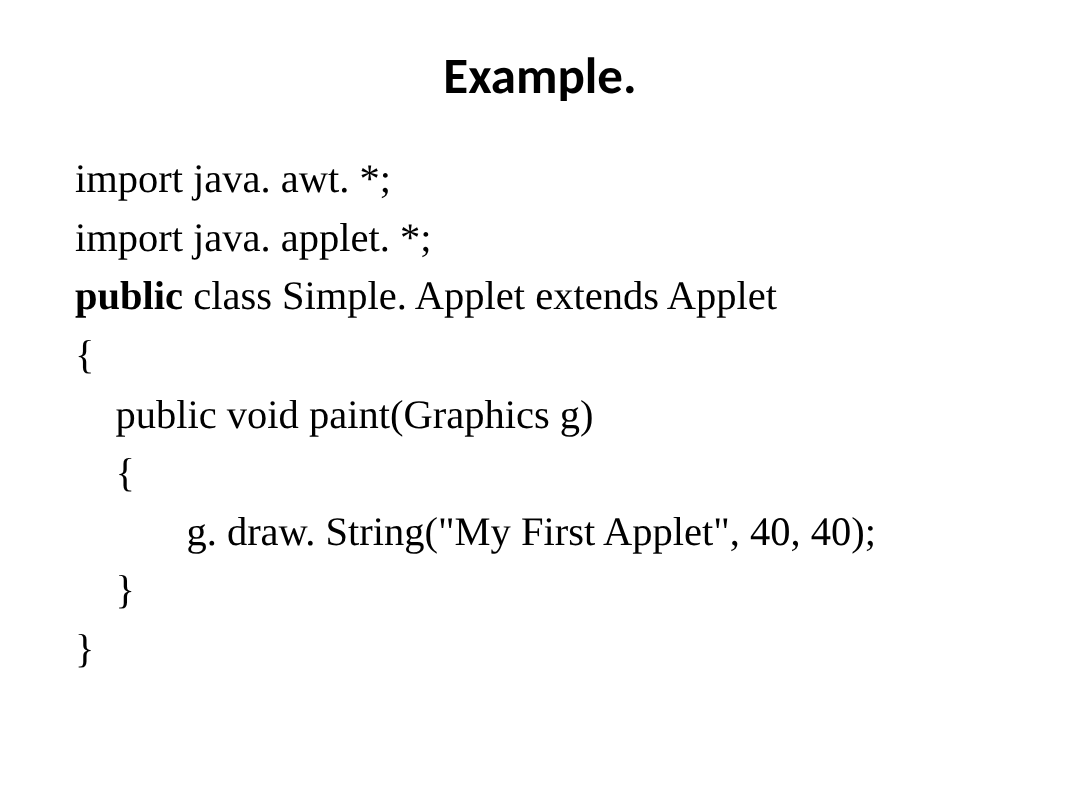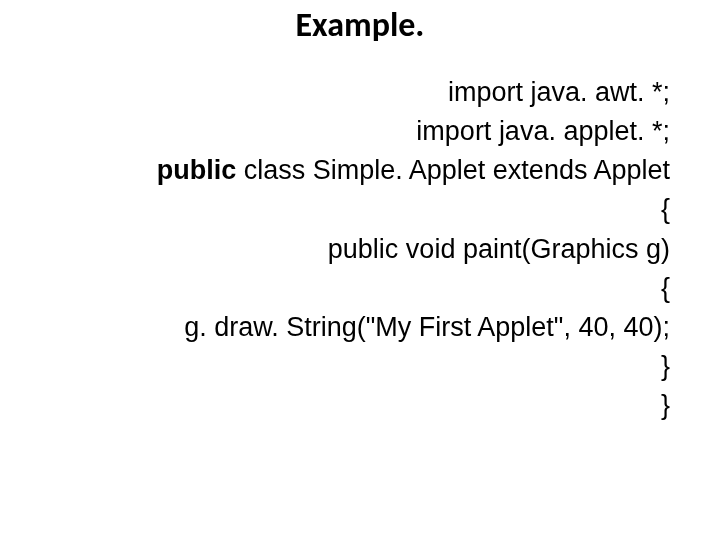--- a/index.html
+++ b/index.html
@@ -8,34 +8,33 @@
     width: 720px;
     height: 540px;
     background: #ffffff;
     font-family: Calibri, "Segoe UI", Arial, sans-serif;
     color: #000000;
   }
   .slide {
     width: 720px;
     height: 540px;
     box-sizing: border-box;
-    padding: 4px 50px 0 50px;
+    padding: 31px 50px 0 50px;
   }
   .title {
     text-align: center;
     font-weight: 700;
     font-size: 34px;
     margin: 0 0 28px 0;
   }
   .code {
     font-size: 27px;
     line-height: 1.45;
     white-space: pre;
-    font-family: Liberation Sans, sans-serif;
-    text-align: right;
+    font-family: Liberation Serif, serif;
   }
   .bold { font-weight: 700; }
 </style>
 </head>
 <body>
 
 <div class="slide">
   <h1 class="title">Example.</h1>
   <div class="code"><span>import java. awt. *;</span>
 <span>import java. applet. *;</span>

